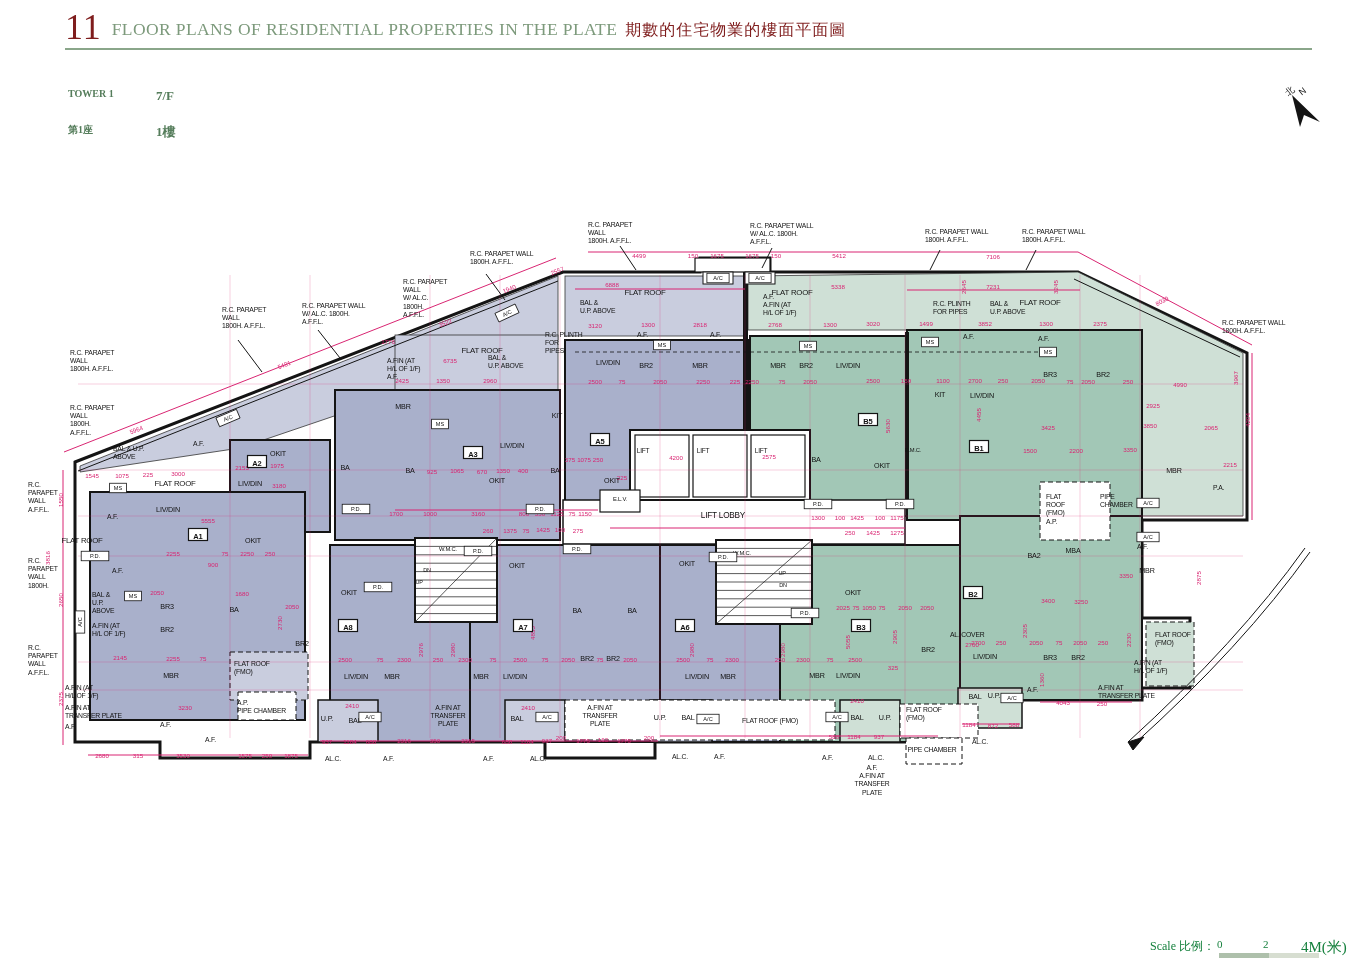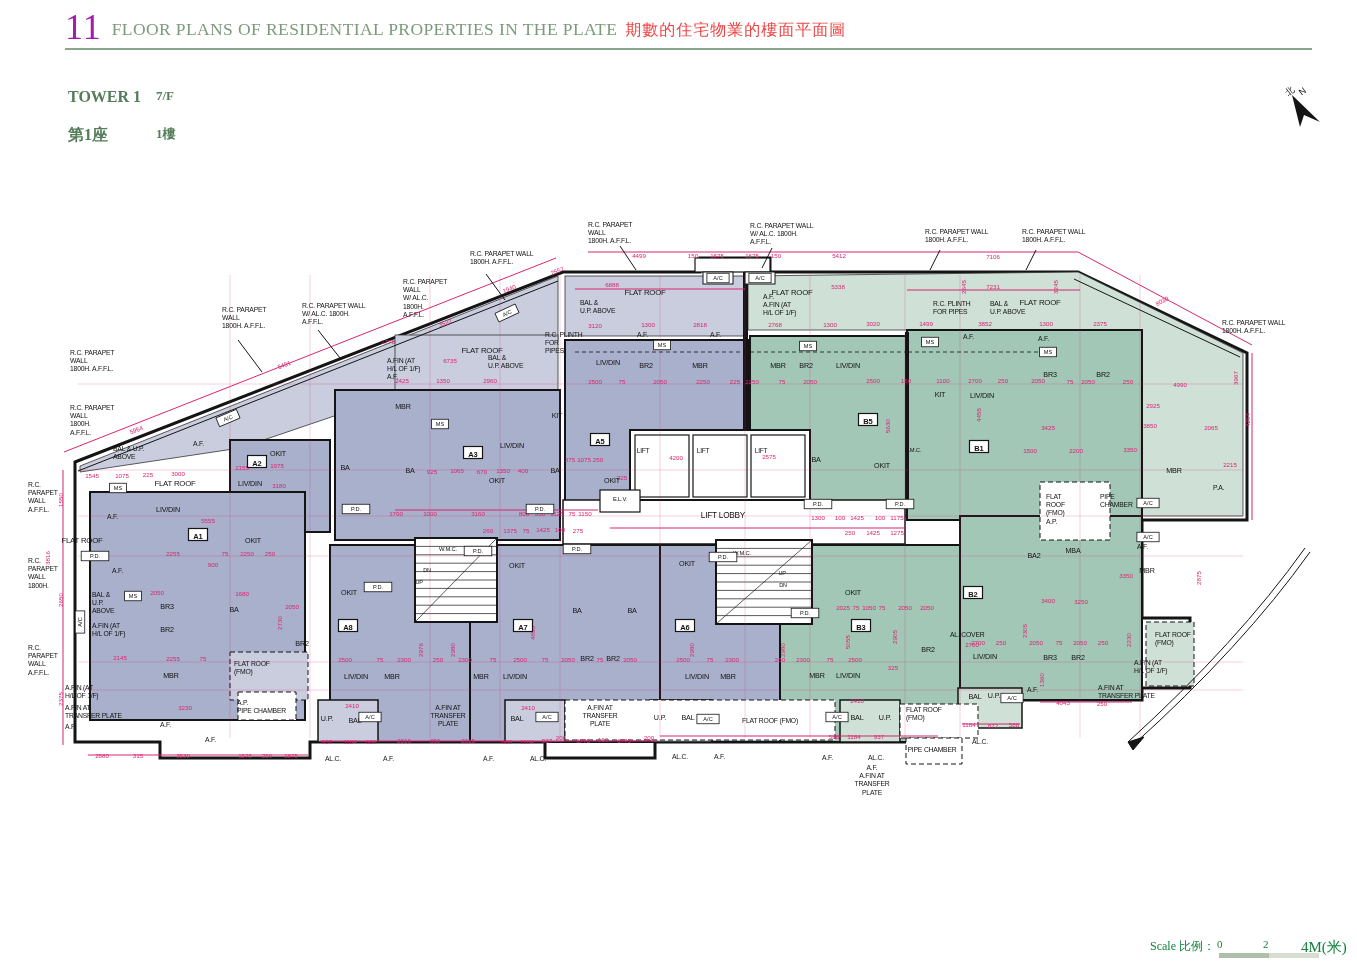--- a/index.html
+++ b/index.html
@@ -1,27 +1,27 @@
 <!DOCTYPE html>
 <html><head>
 <meta charset="utf-8">
 <style>
   html,body{margin:0;padding:0;background:#fff;}
   #page{position:relative;width:1357px;height:970px;background:#fff;overflow:hidden;
         font-family:"Liberation Sans",sans-serif;}
   
   #hdr{position:absolute;left:65px;top:6px;width:1250px;white-space:nowrap;}
-  #hdr .num{font-family:"Liberation Serif",serif;font-size:36px;color:#a21caf;vertical-align:-4px;letter-spacing:1px;}
+  #hdr .num{font-family:"Liberation Serif",serif;font-size:36px;color:#7f1d1d;vertical-align:-4px;letter-spacing:1px;}
   #hdr .ten{font-family:"Liberation Serif",serif;font-size:17.5px;color:#7d9a7c;margin-left:10px;letter-spacing:.4px;}
-  #hdr .tzh{font-family:"Liberation Serif",serif;font-size:16px;color:#ef4444;margin-left:8px;letter-spacing:1px;}
+  #hdr .tzh{font-family:"Liberation Serif",serif;font-size:16px;color:#7f1d1d;margin-left:8px;letter-spacing:1px;}
   #rule{position:absolute;left:65px;top:48px;width:1247px;height:2px;background:#8aa68a;}
   
   #twr{position:absolute;left:68px;top:88px;font-family:"Liberation Serif",serif;color:#557d5b;font-weight:bold;}
   #twr .row{display:flex;}
-  #twr .c1{width:88px;font-size:16px;}
+  #twr .c1{width:88px;font-size:10px;}
   #twr .c2{font-size:13px;}
   #twr .row+.row{margin-top:19px;}
   
   #plansvg{position:absolute;left:0;top:0;}
   
   #scale{position:absolute;left:1150px;top:938px;width:200px;font-family:"Liberation Serif",serif;color:#15803d;}
   #scale .lab{font-size:12px;display:inline-block;vertical-align:top;}
   #scale .bar{display:inline-block;position:relative;width:100px;height:22px;margin-left:4px;}
   #scale .t0{position:absolute;left:-2px;top:0;font-size:11px;}
   #scale .t2{position:absolute;left:44px;top:0;font-size:11px;}

